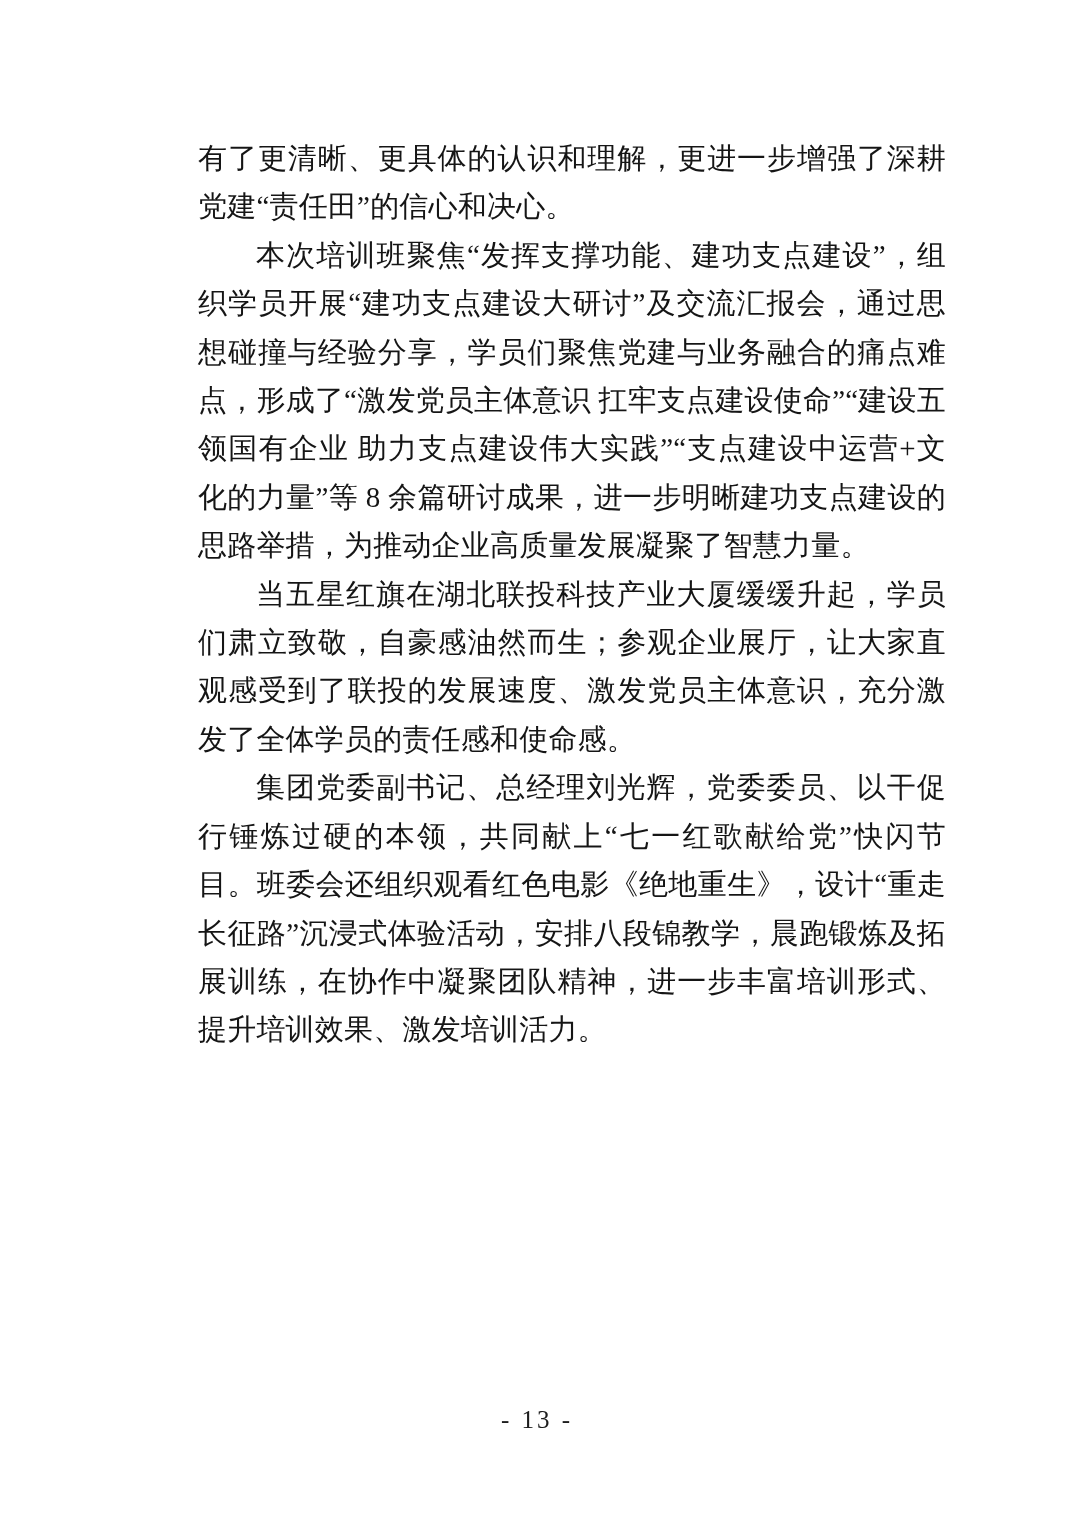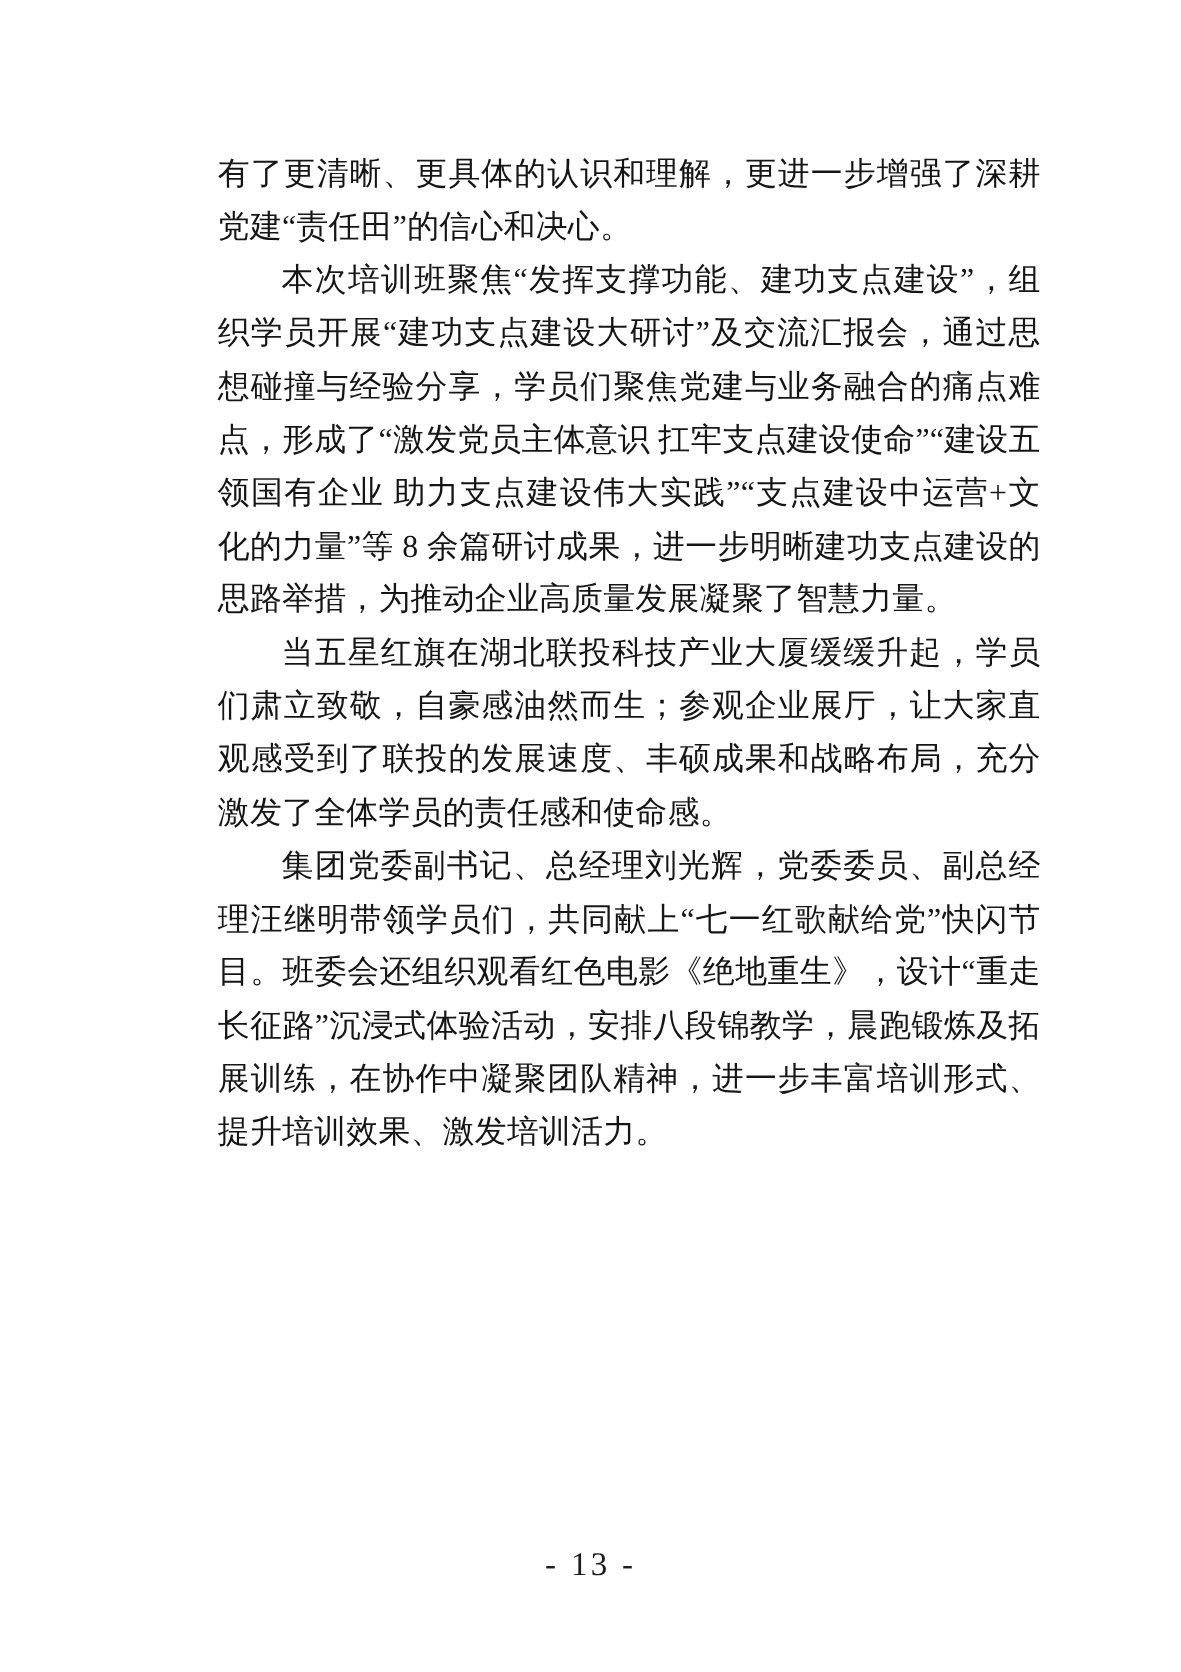--- a/index.html
+++ b/index.html
@@ -34,29 +34,29 @@
   }
   .text-block p.continuation {
     text-indent: 0;
   }
   .page-number {
     position: absolute;
     top: 1406px;
     left: 0;
     width: 100%;
     text-align: center;
-    font-size: 30px;
+    font-size: 25px;
     color: #1d1d1d;
     letter-spacing: 3px;
   }
 </style>
 </head>
 <body>
 
 <div class="page">
   <div class="text-block">
     <p class="continuation">有了更清晰、更具体的认识和理解，更进一步增强了深耕党建“责任田”的信心和决心。</p>
     <p>本次培训班聚焦“发挥支撑功能、建功支点建设”，组织学员开展“建功支点建设大研讨”及交流汇报会，通过思想碰撞与经验分享，学员们聚焦党建与业务融合的痛点难点，形成了“激发党员主体意识 扛牢支点建设使命”“建设五领国有企业 助力支点建设伟大实践”“支点建设中运营+文化的力量”等 8 余篇研讨成果，进一步明晰建功支点建设的思路举措，为推动企业高质量发展凝聚了智慧力量。</p>
-    <p>当五星红旗在湖北联投科技产业大厦缓缓升起，学员们肃立致敬，自豪感油然而生；参观企业展厅，让大家直观感受到了联投的发展速度、丰硕成果和战略布局，充分激发了全体学员的责任感和使命感。</p>
-    <p>集团党委副书记、总经理刘光辉，党委委员、副总经理汪继明带领学员们，共同献上“七一红歌献给党”快闪节目。班委会还组织观看红色电影《绝地重生》，设计“重走长征路”沉浸式体验活动，安排八段锦教学，晨跑锻炼及拓展训练，在协作中凝聚团队精神，进一步丰富培训形式、提升培训效果、激发培训活力。</p>
+    <p>当五星红旗在湖北联投科技产业大厦缓缓升起，学员们肃立致敬，自豪感油然而生；参观企业展厅，让大家直观感受到了联投的发展速度、激发党员主体意识，充分激发了全体学员的责任感和使命感。</p>
+    <p>集团党委副书记、总经理刘光辉，党委委员、以干促行锤炼过硬的本领，共同献上“七一红歌献给党”快闪节目。班委会还组织观看红色电影《绝地重生》，设计“重走长征路”沉浸式体验活动，安排八段锦教学，晨跑锻炼及拓展训练，在协作中凝聚团队精神，进一步丰富培训形式、提升培训效果、激发培训活力。</p>
   </div>
   <div class="page-number">- 13 -</div>
 </div>
 
 </body></html>

